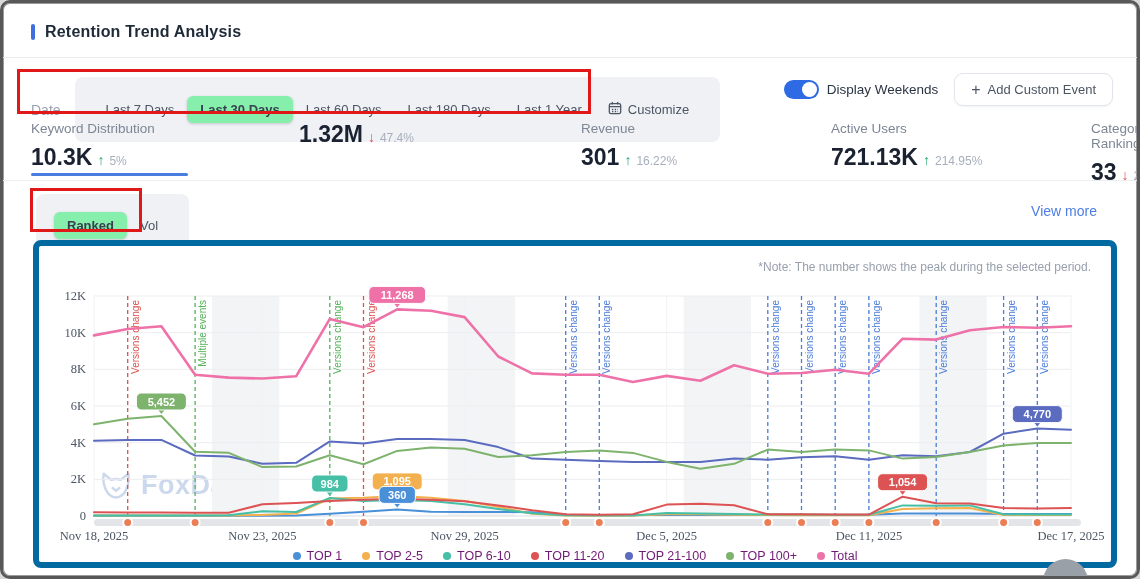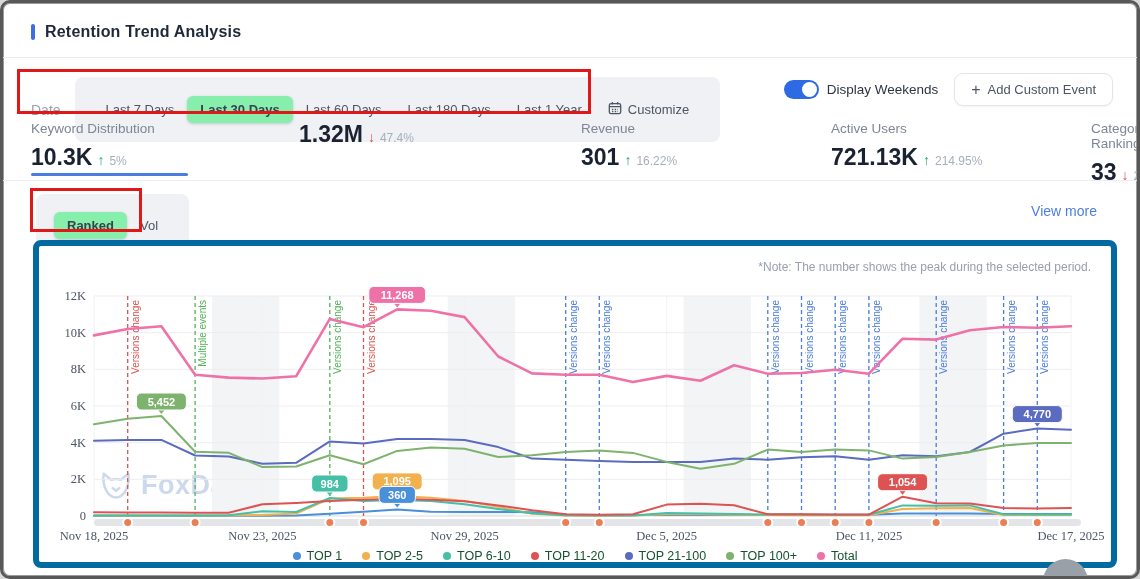--- a/index.html
+++ b/index.html
@@ -50,21 +50,21 @@
   .view-more { position:absolute; right:40px; top:200px; font-size:14px; color:#4e7ee2; cursor:pointer; }
   
   .card { position:absolute; left:30px; top:237px; width:1084px; height:328px; background:#fff;
           border:6px solid #0369a1; border-radius:8px; }
   .note { position:absolute; top:14px; right:20px; font-size:12px; color:#98a0ad; }
   .chart-wrap { position:absolute; left:8px; top:28px; width:1064px; height:272px; }
   .ytick,.xtick { font-family:"Liberation Serif", serif; font-size:12.5px; fill:#4b5563; }
   .evlabel { font-family:"Liberation Sans", sans-serif; font-size:10px; }
   .peak { font-family:"Liberation Sans", sans-serif; font-size:11px; font-weight:700; fill:#ffffff; }
   .legend { position:absolute; left:0; right:0; top:303px; display:flex; justify-content:center; gap:20px; }
-  .leg-item { display:flex; align-items:center; gap:6px; font-size:12.5px; color:#14532d; cursor:pointer; }
+  .leg-item { display:flex; align-items:center; gap:6px; font-size:12.5px; color:#701a75; cursor:pointer; }
   .leg-dot { width:8px; height:8px; border-radius:50%; }
   .watermark { position:absolute; left:60px; top:224px; display:flex; align-items:center; gap:8px;
                color:#ccd8ec; pointer-events:none; }
   .watermark .wm-text { font-size:27px; font-weight:700; letter-spacing:.5px; }
   .fab { position:absolute; left:1040px; top:556px; width:45px; height:45px; border-radius:50%;
          background:#9aa0a8; z-index:5; }
 </style>
 </head>
 <body>
 

